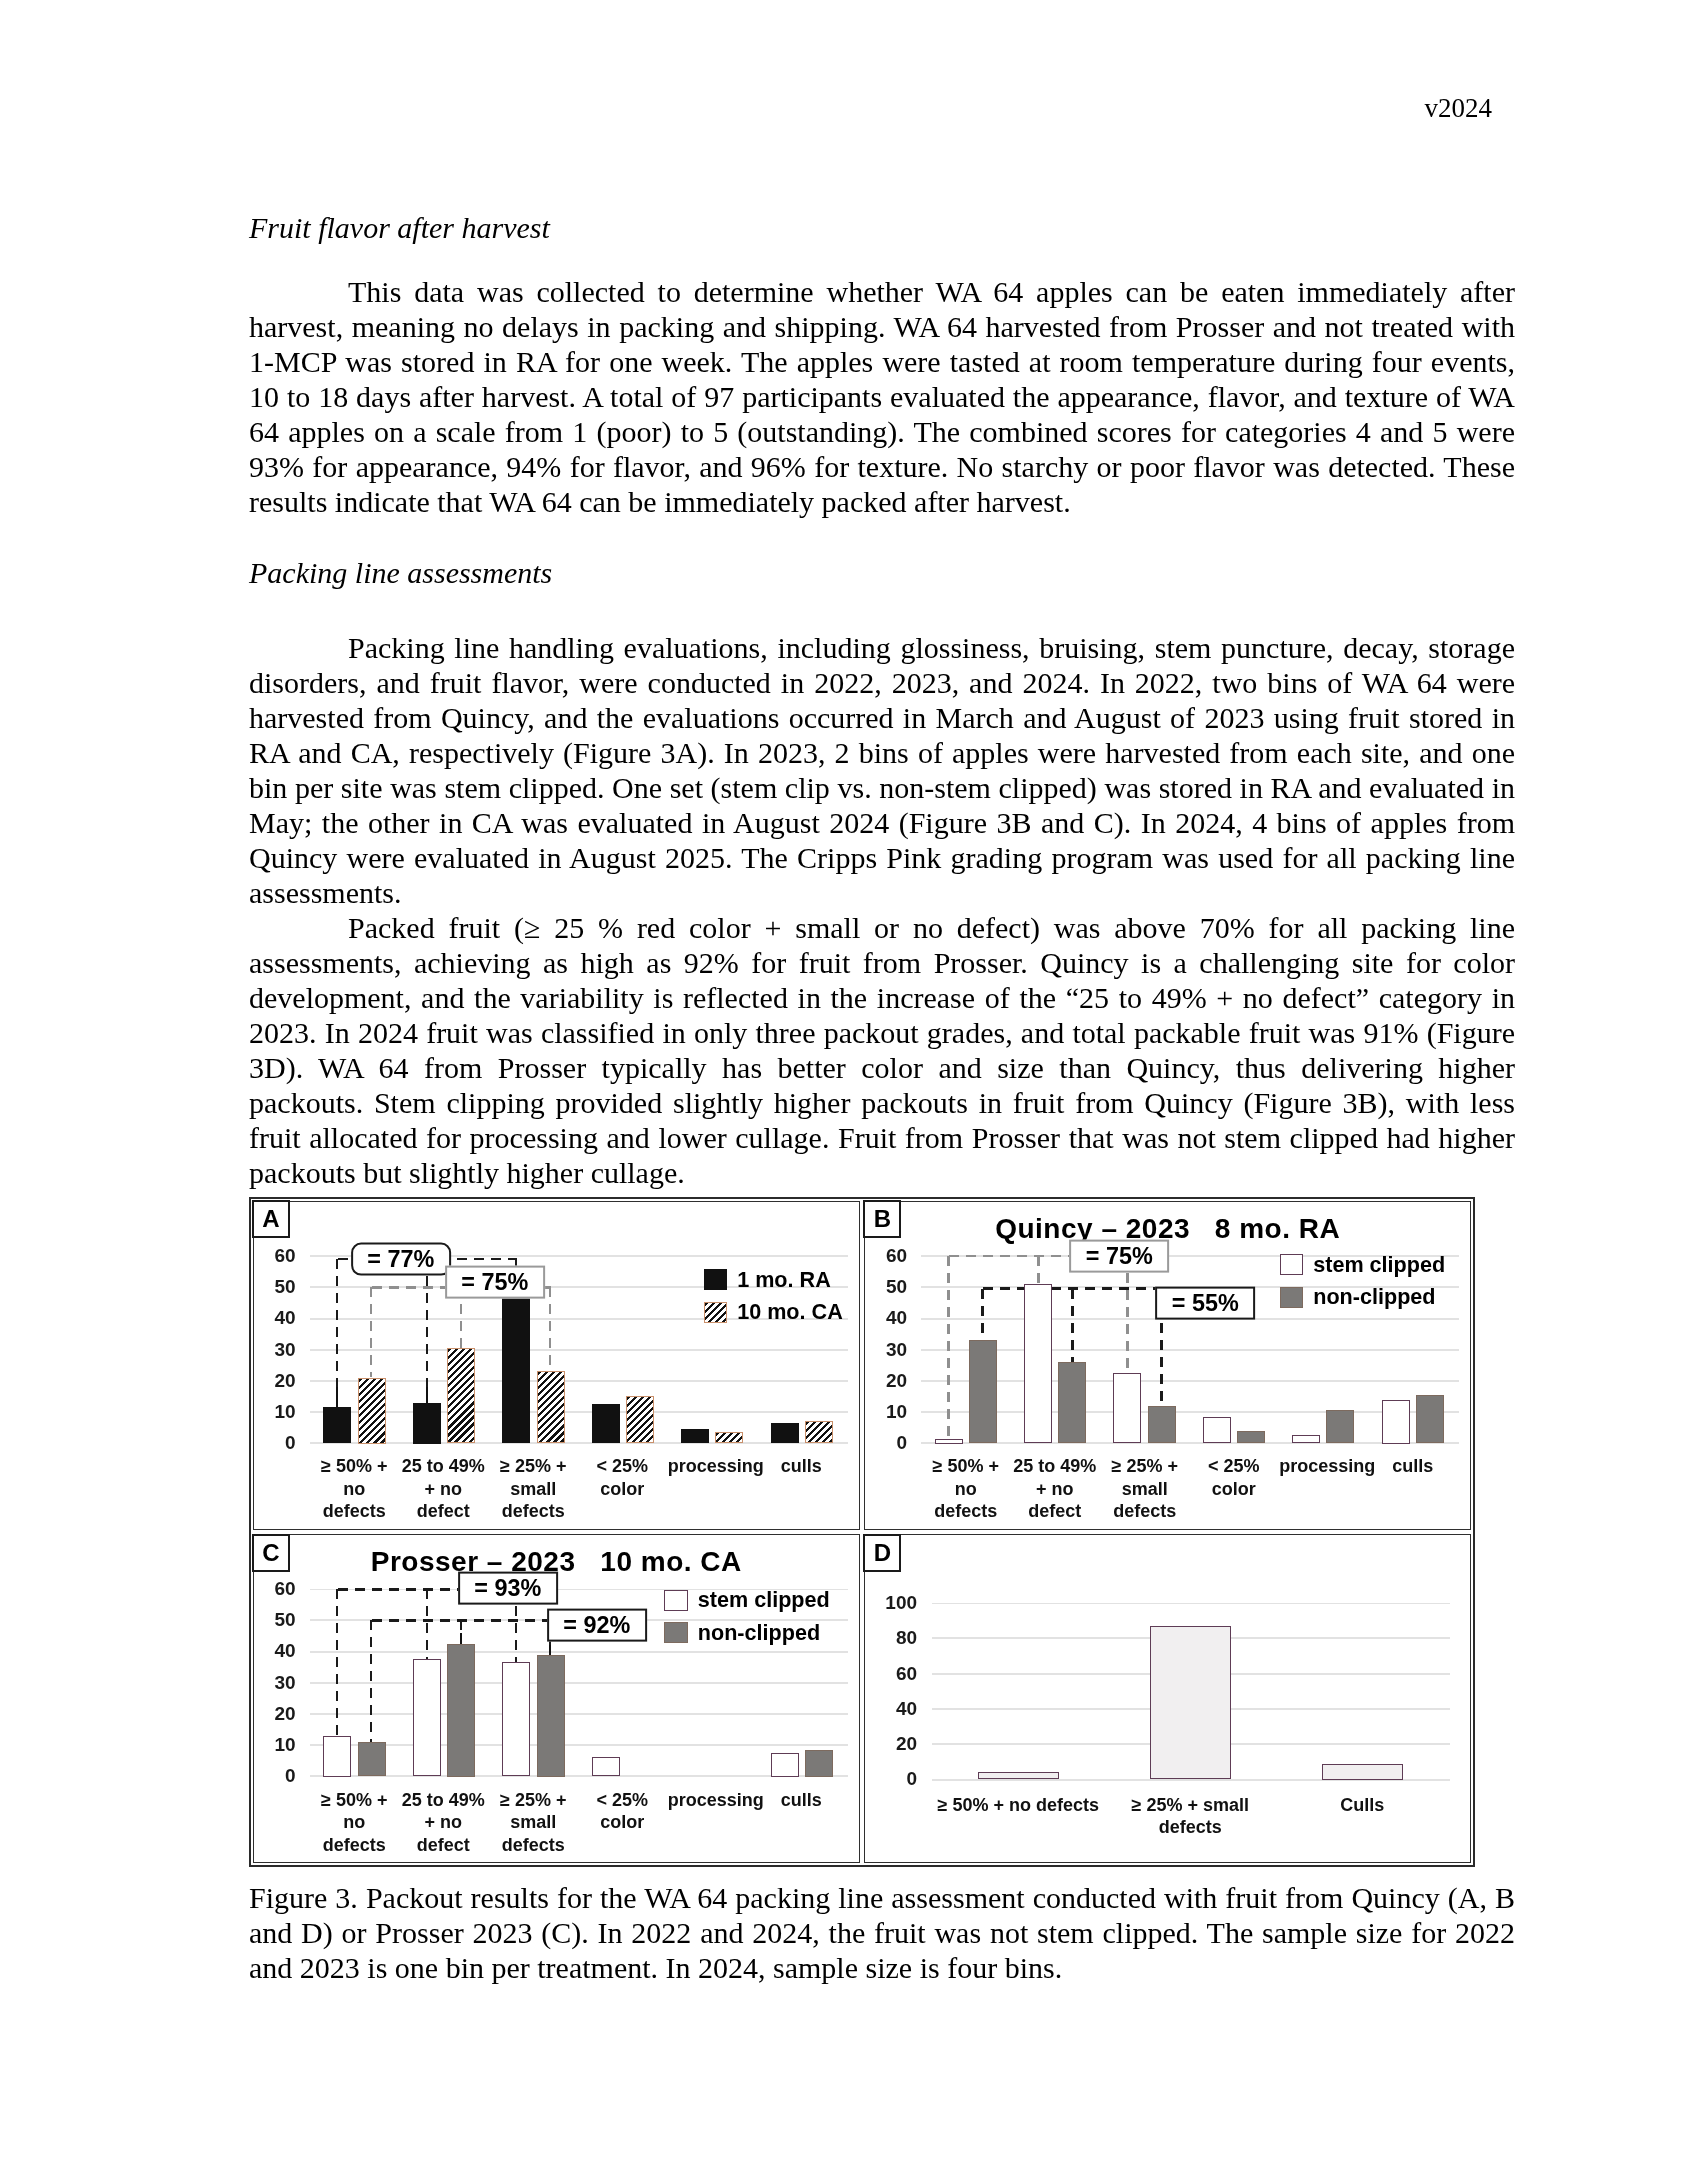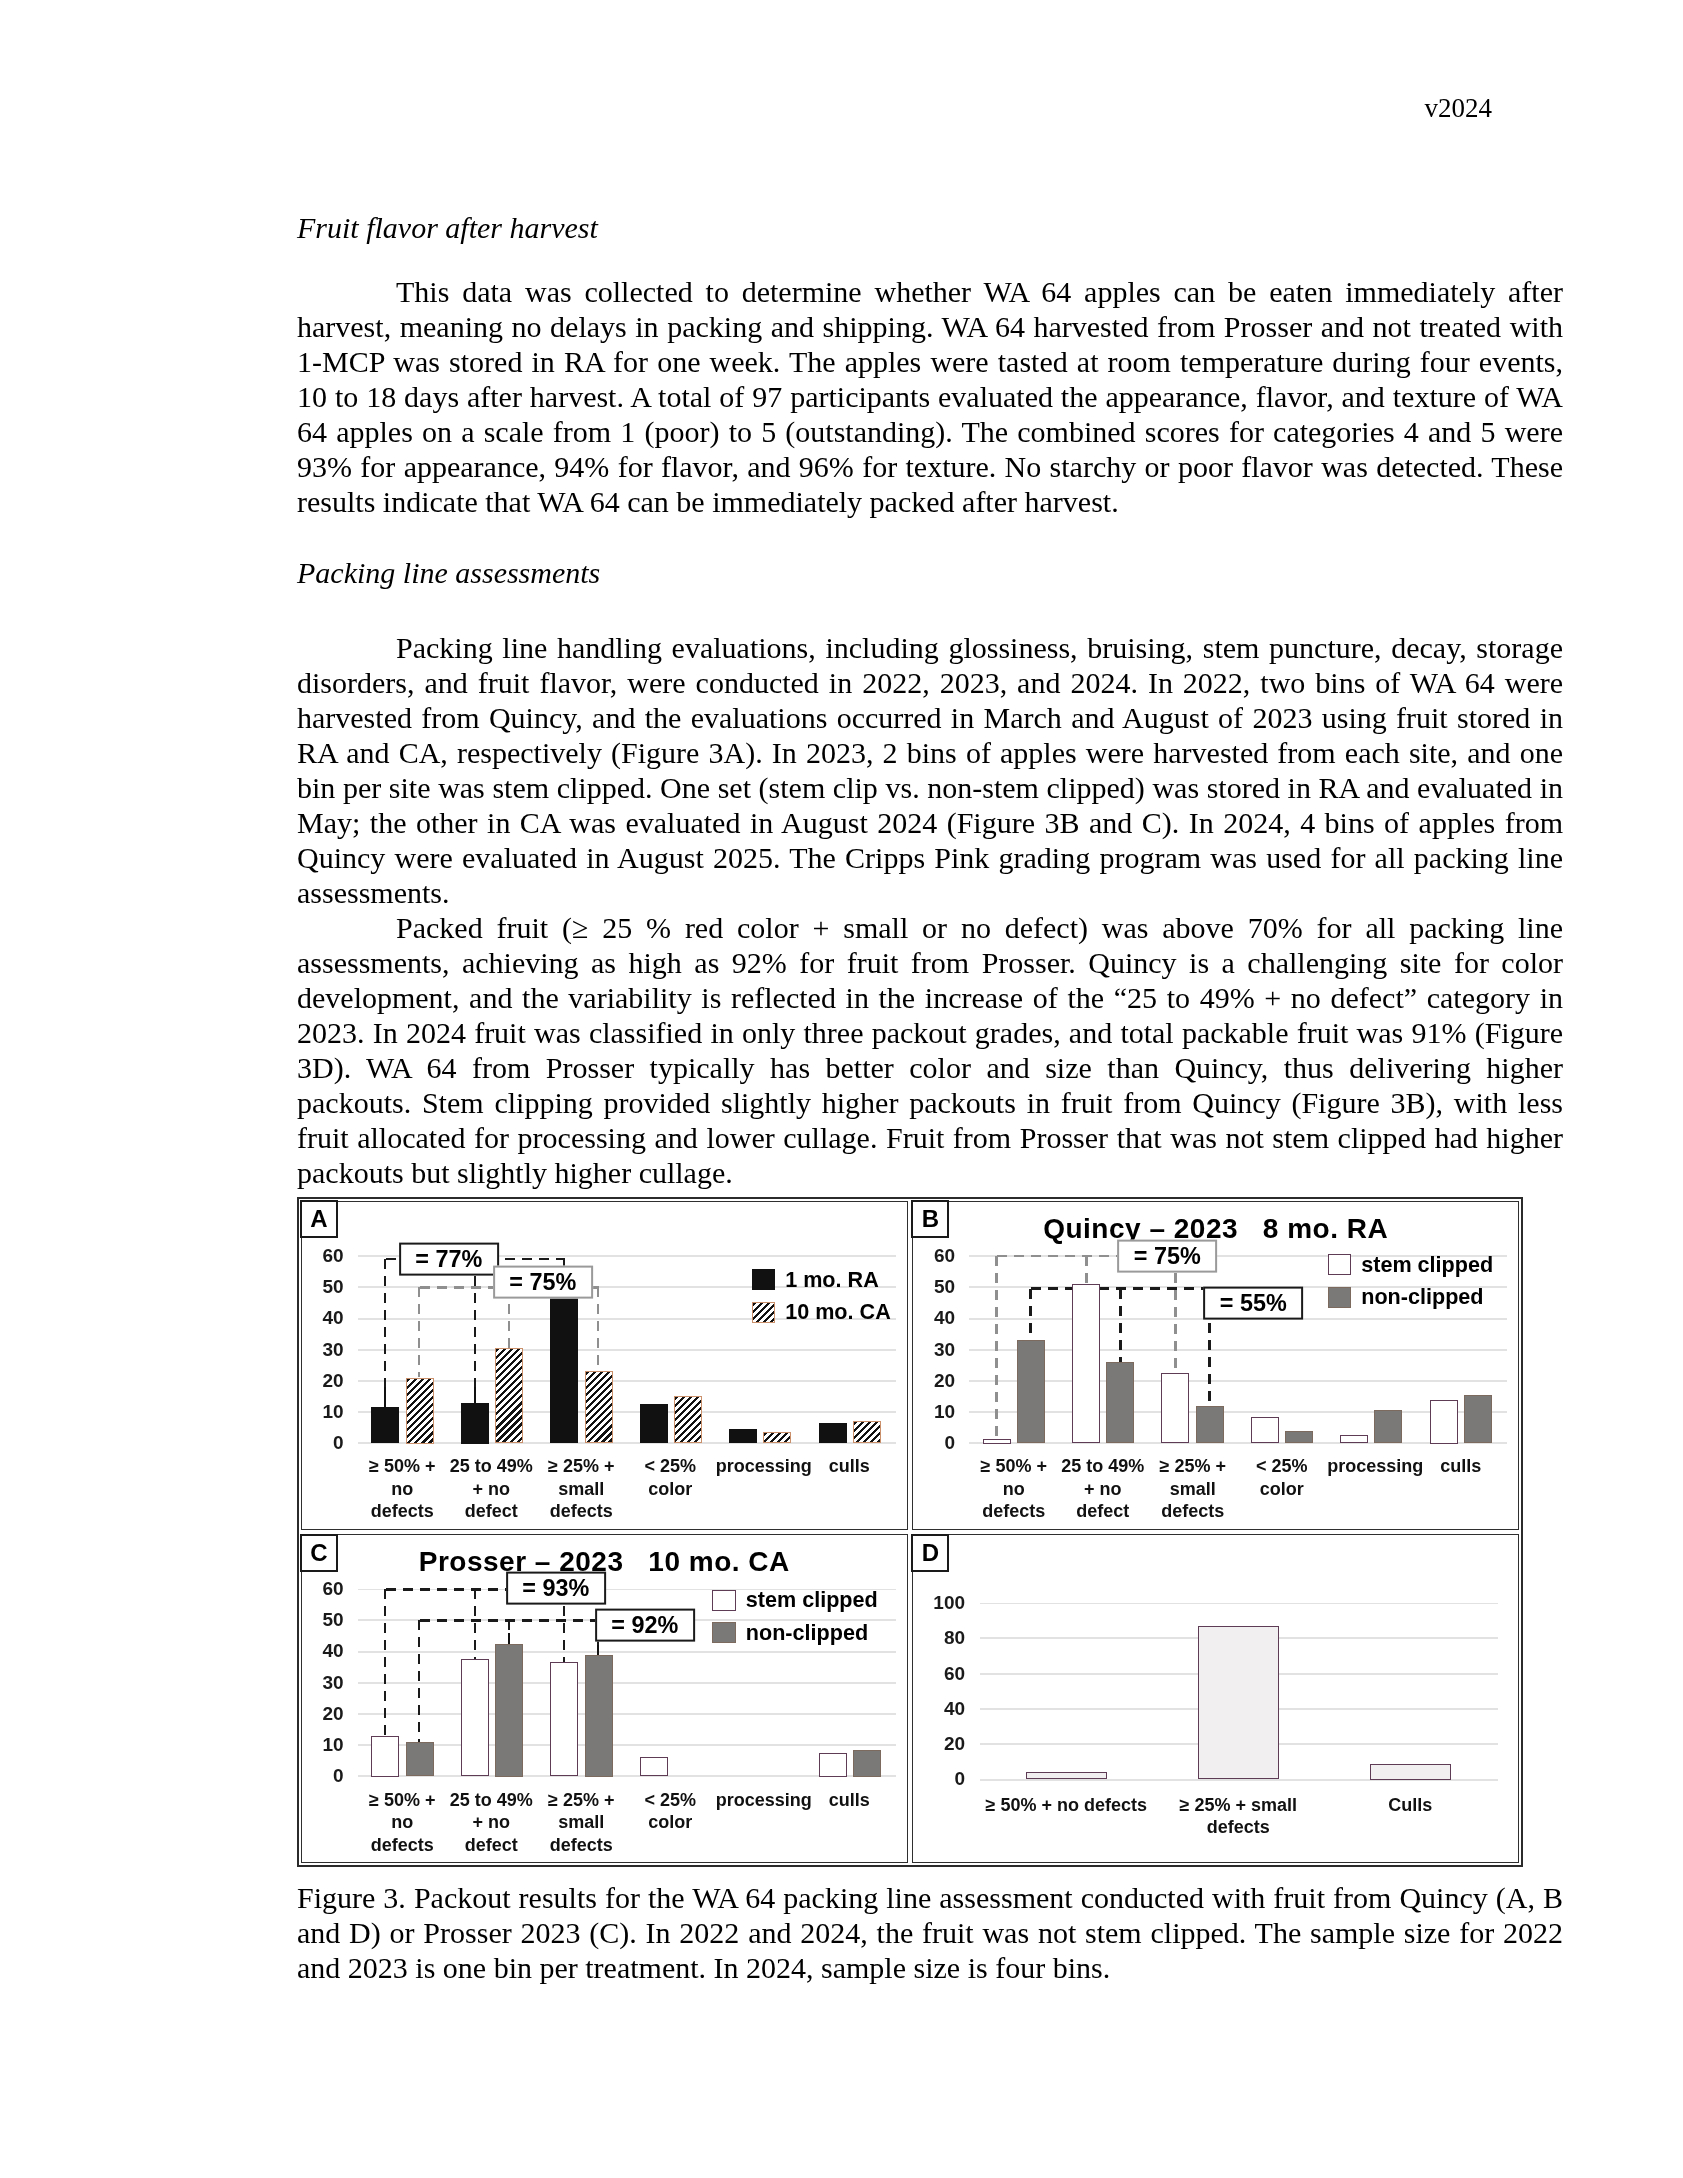--- a/index.html
+++ b/index.html
@@ -1,19 +1,19 @@
 <!DOCTYPE html>
 <html style="font-size:14.4px"><head>
 <meta charset="utf-8">
 <style>
   html,body{margin:0;padding:0;}
   body{width:1683px;height:2178px;position:relative;background:#ffffff;
        font-family:"Liberation Serif",serif;color:#000;overflow:hidden;}
   .version-tag{position:absolute;top:93px;right:191px;font-size:27px;}
-  .content{position:absolute;left:249px;top:0;width:1266px;margin-left:48px;}
+  .content{position:absolute;left:249px;top:0;width:1266px;}
   .section-heading{font-style:italic;font-size:30px;line-height:35px;font-weight:normal;margin:0;}
   #heading-1{margin-top:210px;}
   #para-1{margin-top:29px;}
   #heading-2{margin-top:36px;}
   #para-2{margin-top:40px;}
   .body-para{font-size:30px;line-height:35px;text-align:justify;margin:0;text-indent:99px;}
   .caption{font-size:30px;line-height:35px;text-align:justify;margin:12.6px 0 0 0;}
 
   
   .figure{margin-top:7.2px;width:1226px;border:2.7px solid #2b2b2b;background:#fff;
@@ -105,21 +105,21 @@
           <div class="bar hatch" style="left: 48px; width: 28px; top: 122px; height: 66px;"></div>
           <div class="bar hatch" style="left: 137px; width: 28px; top: 92px; height: 95px;"></div>
           <div class="bar hatch" style="left: 227px; width: 28px; top: 115px; height: 72px;"></div>
           <div class="bar hatch" style="left: 316px; width: 28px; top: 140px; height: 47px;"></div>
           <div class="bar hatch" style="left: 405px; width: 28px; top: 176px; height: 11px;"></div>
           <div class="bar hatch" style="left: 495px; width: 28px; top: 165px; height: 22px;"></div>
           <div class="dash-h" style="left: 28px; width: 179px; top: 1.8px; background: repeating-linear-gradient(90deg, rgb(26, 26, 26) 0px, rgb(26, 26, 26) 10px, transparent 10px, transparent 17px);"></div>
           <div class="dash-v" style="left: 26px; top: 3.1px; height: 148px; background: repeating-linear-gradient(rgb(26, 26, 26) 0px, rgb(26, 26, 26) 10px, transparent 10px, transparent 17px);"></div>
           <div class="dash-v" style="left: 116px; top: 3.1px; height: 144px; background: repeating-linear-gradient(rgb(26, 26, 26) 0px, rgb(26, 26, 26) 10px, transparent 10px, transparent 17px);"></div>
           <div class="dash-v" style="left: 205px; top: 3.1px; height: 19px; background: repeating-linear-gradient(rgb(26, 26, 26) 0px, rgb(26, 26, 26) 10px, transparent 10px, transparent 17px);"></div>
-          <div class="ann-box" style="left: 91px; top: 3.1px; border-color: rgb(26, 26, 26);">= 77%</div>
+          <div class="ann-box" style="left: 91px; top: 3.1px; border-color: rgb(26, 26, 26); border-radius: 10px;">= 77%</div>
           <div class="dash-h" style="left: 62px; width: 179px; top: 30px; background: repeating-linear-gradient(90deg, rgb(143, 143, 143) 0px, rgb(143, 143, 143) 10px, transparent 10px, transparent 17px);"></div>
           <div class="dash-v" style="left: 60px; top: 31px; height: 90px; background: repeating-linear-gradient(rgb(143, 143, 143) 0px, rgb(143, 143, 143) 10px, transparent 10px, transparent 17px);"></div>
           <div class="dash-v" style="left: 150px; top: 31px; height: 61px; background: repeating-linear-gradient(rgb(143, 143, 143) 0px, rgb(143, 143, 143) 10px, transparent 10px, transparent 17px);"></div>
           <div class="dash-v" style="left: 239px; top: 31px; height: 84px; background: repeating-linear-gradient(rgb(143, 143, 143) 0px, rgb(143, 143, 143) 10px, transparent 10px, transparent 17px);"></div>
           <div class="ann-box" style="left: 185px; top: 26.5px; border-color: rgb(154, 154, 154);">= 75%</div>
         </div>
       <div class="xaxis">
           <div class="xlab" style="left: 0px; width: 89px;">≥ 50% +
 no defects</div>
           <div class="xlab" style="left: 89px; width: 89px;">25 to 49%

